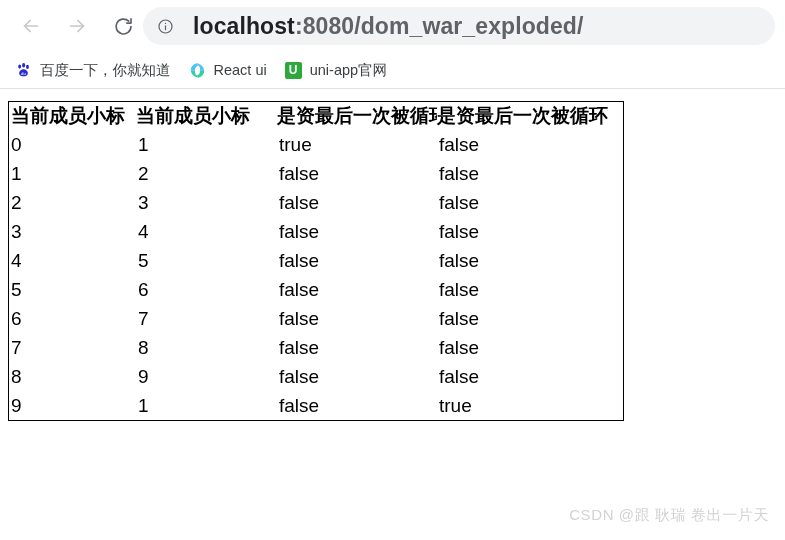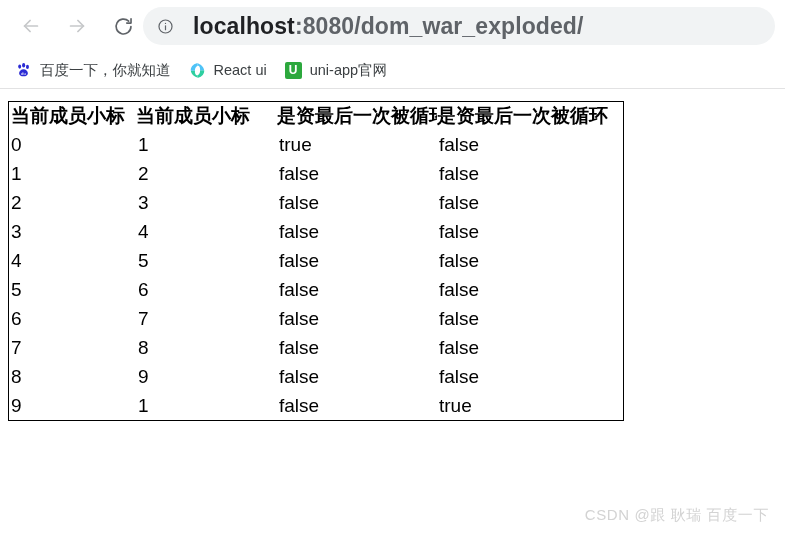--- a/index.html
+++ b/index.html
@@ -345,14 +345,14 @@
       </tr>
       <tr>
         <td class="col1">9</td>
         <td class="col2">1</td>
         <td class="col3">false</td>
         <td class="col4">true</td>
       </tr>
     </tbody>
   </table>
 
-  <div id="csdn-watermark">CSDN @跟 耿瑞 百度一下</div>
+  <div id="csdn-watermark">CSDN @跟 耿瑞 卷出一片天</div>
 </div>
 
 </body></html>

